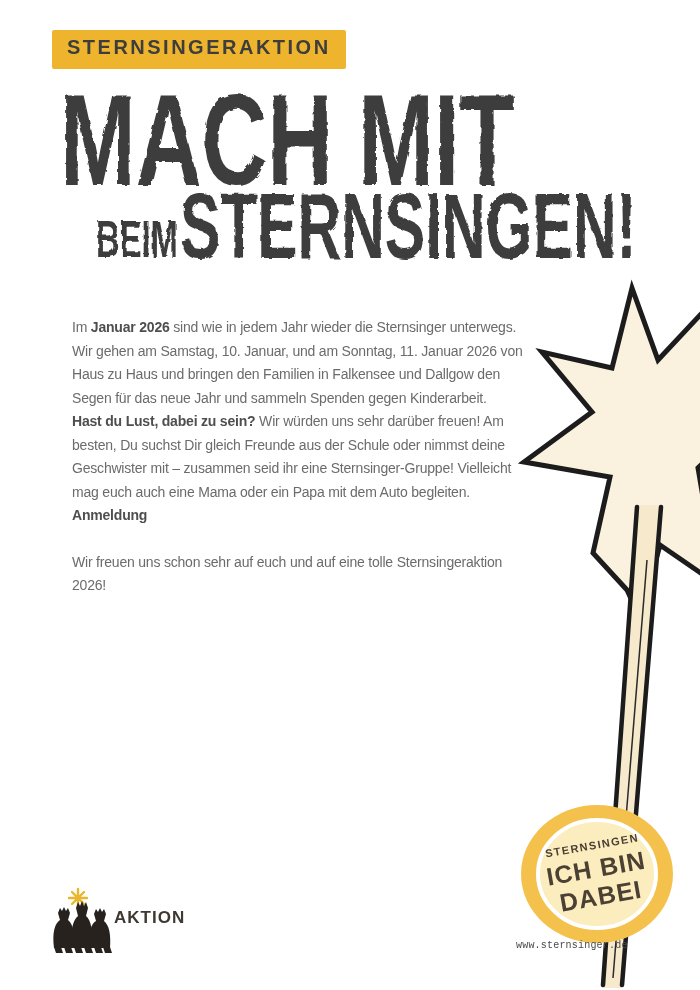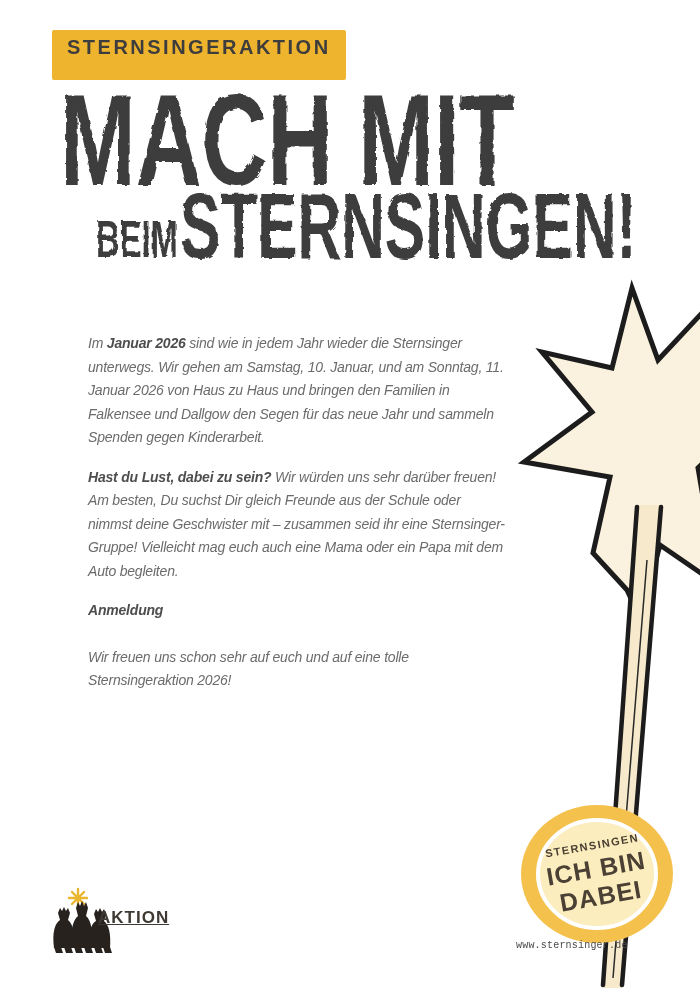--- a/index.html
+++ b/index.html
@@ -7,21 +7,21 @@
     position:relative;
     width:700px;height:990px;
     background:#ffffff;
     overflow:hidden;
     font-family:"Liberation Sans","DejaVu Sans",sans-serif;
     margin:0 auto;
   }
   
   .top-badge{
     position:absolute;left:52px;top:30px;
-    height:50px;line-height:34px;
+    height:39px;line-height:34px;
     padding:0 15px;
     background:var(--accent-yellow);
     color:var(--ink);
     font-size:20px;font-weight:bold;letter-spacing:2.5px;
     border-radius:2px;
     white-space:nowrap;
   }
   
   .gfx{position:absolute;left:0;top:0;}
   .gfx .star-body{fill:var(--star-fill);stroke:var(--star-stroke);stroke-width:5;stroke-linejoin:miter;stroke-miterlimit:12;}
@@ -32,40 +32,39 @@
   .gfx .badge-inner{fill:var(--badge-inner);stroke:#ffffff;stroke-width:4;}
   .gfx .kings{fill:var(--kings);}
   .gfx .logo-star{stroke:var(--logo-star);stroke-width:2.4;stroke-linecap:round;fill:none;}
   .gfx .title-text{fill:var(--ink);font-family:"Liberation Sans","DejaVu Sans",sans-serif;font-weight:bold;}
   
   .body-text{
     position:absolute;left:72px;top:316px;width:452px;
     font-size:14px;line-height:23.5px;letter-spacing:-0.2px;
     color:var(--body-text);
   }
-  .body-text p{margin:16px;font-style:italic;}
+  .body-text p{margin:0;}
   .body-text p.gap{margin-top:23px;}
   .body-text .b{font-weight:bold;color:var(--body-bold);}
   
   .badge-text{
     position:absolute;left:522px;top:806px;width:150px;height:136px;
     display:flex;flex-direction:column;align-items:center;justify-content:center;
     transform:rotate(-10deg);
     color:var(--badge-text);
     text-align:center;
   }
   .badge-text .l1{font-size:11px;font-weight:bold;letter-spacing:1.4px;margin-bottom:3px;}
   .badge-text .l2,.badge-text .l3{font-size:25px;font-weight:bold;letter-spacing:1px;line-height:28px;}
   
   .logo-text{
-    position:absolute;left:98px;top:906px;
+    position:absolute;left:114px;top:906px;
     color:var(--logo-text);
     font-size:17px;font-weight:bold;letter-spacing:1px;line-height:23px;
     white-space:nowrap;
-    text-decoration:underline;
   }
   .website{
     position:absolute;left:516px;top:940px;
     font-size:10px;color:var(--url-text);letter-spacing:0.2px;font-family:Liberation Mono, monospace;
   }
 </style>
 </head>
 <body>
 
 <div class="page">

